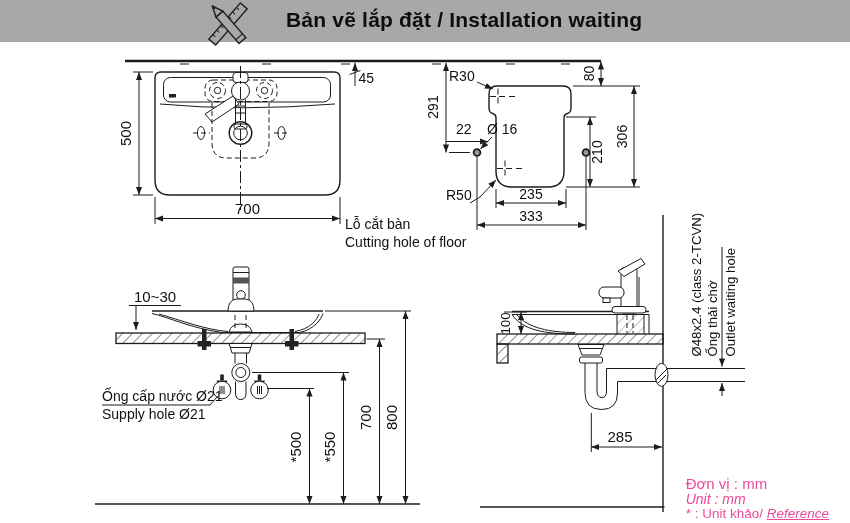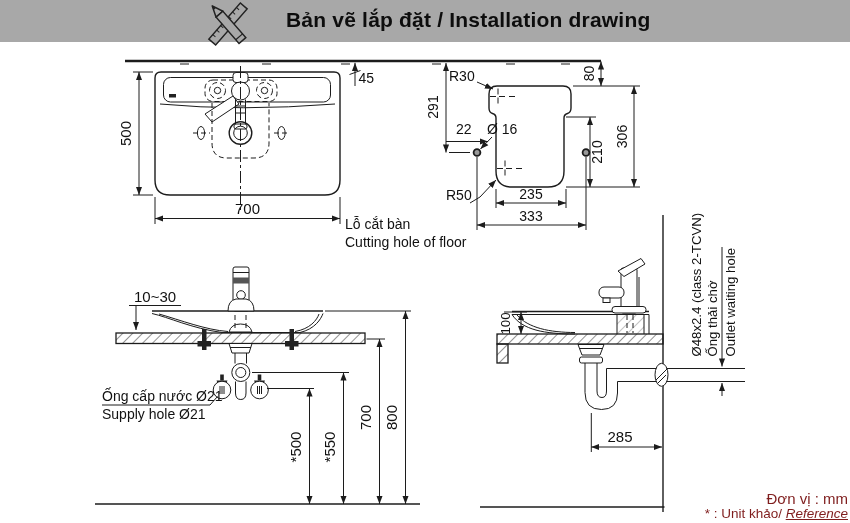--- a/index.html
+++ b/index.html
@@ -14,21 +14,21 @@
   .thick{stroke:#1c1c1c;fill:none;stroke-width:2.6;}
   .dim{stroke:#1c1c1c;fill:none;stroke-width:1;}
   .dsh{stroke-dasharray:5 3;}
   .cl{stroke-dasharray:12 3 3 3;}
   text{fill:#111;}
   .t13{font-size:13.2px;}
   .t14{font-size:14px;}
   .t15{font-size:15px;}
   .wht{fill:#fff;}
   .blk{fill:#222;stroke:none;}
-  .ftr{position:absolute;right:2px;bottom:1px;text-align:right;color:#7f1d1d;line-height:1.08;}
+  .ftr{position:absolute;right:21px;bottom:1px;color:#ec4899;line-height:1.08;}
   .ftr .l1{font-size:15px;}
   .ftr .l2{font-size:14px;font-style:italic;}
   .ftr .l3{font-size:13.5px;}
   .ftr .l3 i{font-style:italic;text-decoration:underline;}
 </style>
 </head>
 <body>
 
 <div class="page">
 
@@ -46,21 +46,21 @@
           <line x1="18" y1="-4.5" x2="18" y2="-1"></line>
         </g>
       </g>
       <g transform="translate(28,24) rotate(49)">
         <polygon points="-13,-4.5 -24,0 -13,4.5" fill="#a8a8a8" stroke="#222" stroke-width="1.5" stroke-linejoin="round"></polygon>
         <rect x="-13" y="-4.5" width="35" height="9" fill="#a8a8a8" stroke="#222" stroke-width="1.5"></rect>
         <polygon points="-24,0 -20,-1.8 -20,1.8" fill="#222"></polygon>
         <line x1="17" y1="-4.5" x2="17" y2="4.5" stroke="#222" stroke-width="1.2"></line>
       </g>
     </svg>
-    <span class="hdr-title">Bản vẽ lắp đặt / Installation drawing</span>
+    <span class="hdr-title">Bản vẽ lắp đặt / Installation waiting</span>
   </div>
 
   <svg class="draw" width="850" height="523" viewBox="0 0 850 523">
     <defs>
       <marker id="arr" viewBox="0 0 10 10" refX="9" refY="5" markerWidth="9" markerHeight="9" orient="auto-start-reverse">
         <path d="M0,1.6 L9,5 L0,8.4 Z" fill="#1c1c1c"></path>
       </marker>
       <pattern id="hatch" width="7" height="7" patternUnits="userSpaceOnUse" patternTransform="rotate(45)">
         <line x1="0" y1="0" x2="0" y2="7" stroke="#3a3a3a" stroke-width="1.1"></line>
       </pattern>
@@ -307,15 +307,16 @@
       <line class="dim" x1="722" y1="247" x2="722" y2="366.5" marker-end="url(#arr)"></line>
       <line class="dim" x1="722" y1="396" x2="722" y2="383" marker-end="url(#arr)"></line>
       <text class="t13" transform="translate(700.5,356.5) rotate(-90)">Ø48x2.4 (class 2-TCVN)</text>
       <text class="t13" transform="translate(717,356.5) rotate(-90)">Ống thải chờ</text>
       <text class="t13" transform="translate(734.5,356.5) rotate(-90)">Outlet waiting hole</text>
     </g>
   </svg>
 
   <div class="ftr">
     <div class="l1">Đơn vị : mm</div>
+    <div class="l2">Unit : mm</div>
     <div class="l3"><span>* : Unit khảo/ </span><i>Reference</i></div>
   </div>
 </div>
 
 </body></html>

